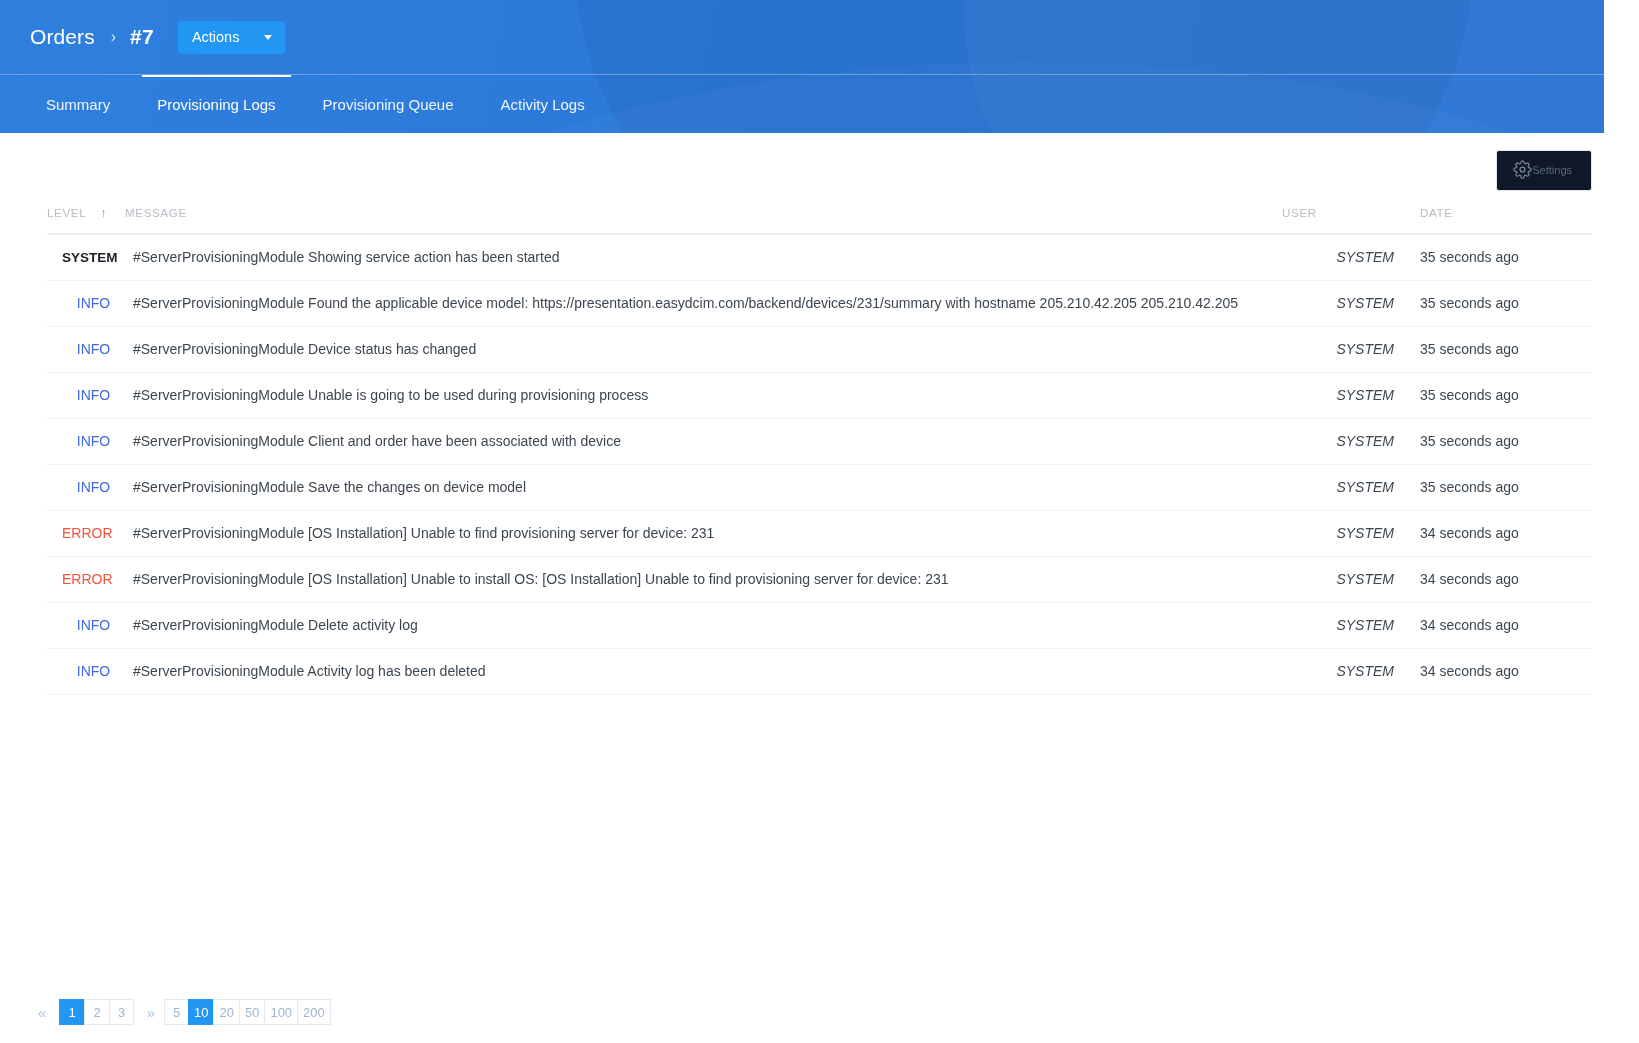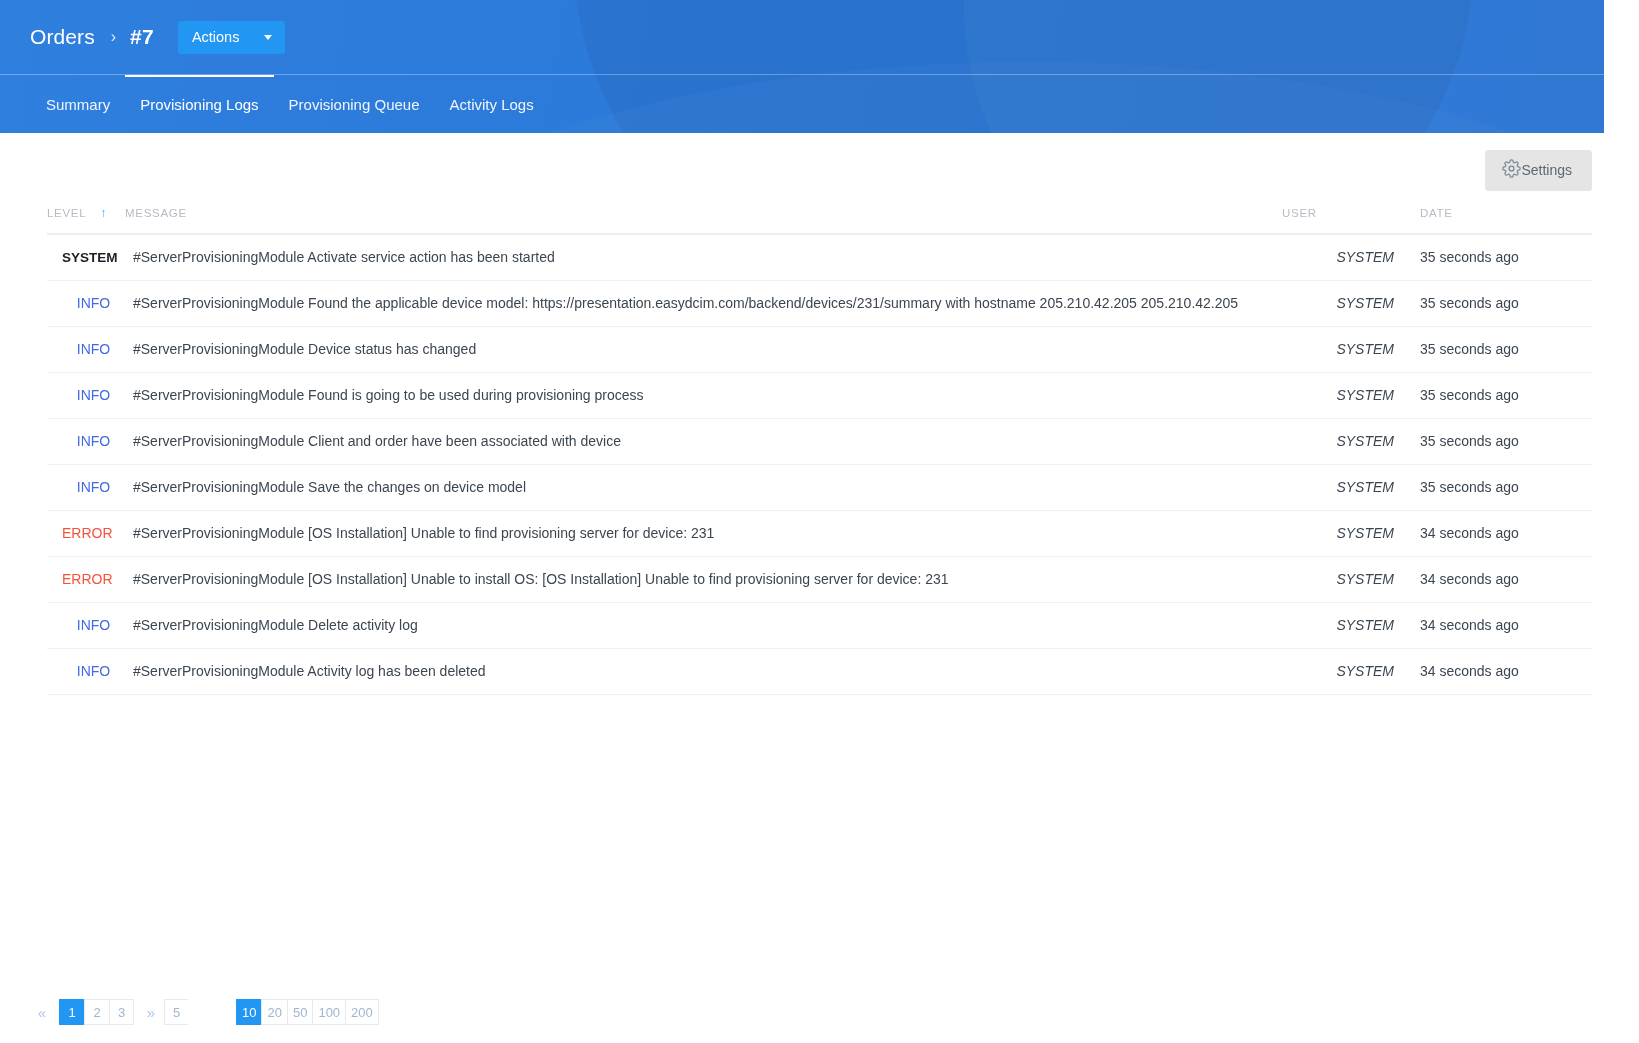--- a/index.html
+++ b/index.html
@@ -109,21 +109,21 @@
     background: rgba(255,255,255,0.30);
     margin: 0 0 0 0;
   }
   .tabs-bar {
     position: relative;
     z-index: 3;
     height: 58px;
     display: flex;
     align-items: center;
     padding-left: 31px;
-    gap: 0;
+    gap: 17px;
   }
   .tab-item {
     position: relative;
     height: 58px;
     display: flex;
     align-items: center;
     padding: 0 15px;
     color: rgba(255,255,255,0.93);
     font-size: 15px;
     cursor: pointer;
@@ -149,29 +149,29 @@
 
   .toolbar {
     height: 74px;
     display: flex;
     align-items: center;
     justify-content: flex-end;
   }
   .settings-button {
     height: 41px;
     padding: 0 19px 0 16px;
-    background: #e5e5e5;
+    background: #0f172a;
     border: 1px solid #e2e6ea;
     border-radius: 3px;
     display: inline-flex;
     align-items: center;
     gap: 0;
     cursor: pointer;
     color: #5a6774;
-    font-size: 14px;
+    font-size: 11px;
     font-family: "Liberation Sans", sans-serif;
   }
   .gear-icon { display: block; }
 
   
   .log-table {
     width: 100%;
     border-collapse: collapse;
     table-layout: fixed;
   }
@@ -291,21 +291,20 @@
     font-size: 13px;
     display: flex; align-items: center; justify-content: center;
     cursor: pointer;
     font-family: "Liberation Sans", sans-serif;
   }
   .size-chip:last-child { border-right: 1px solid #e6e9ed; }
   .size-chip.active {
     background: #2196f3;
     border-color: #2196f3;
     color: #ffffff;
-    margin-left: 48px;
   }
 </style>
 </head>
 <body>
 
 <div class="app-header">
   <div class="header-curve-1"></div>
   <div class="header-curve-2"></div>
   <div class="header-curve-3"></div>
 
@@ -365,42 +364,42 @@
         </th>
         <th class="col-date">
           <span>DATE</span>
         </th>
       </tr>
     </thead>
     <tbody>
 
       <tr>
         <td class="cell-level lv-notice">SYSTEM</td>
-        <td class="cell-message">#ServerProvisioningModule Activate service action has been started</td>
+        <td class="cell-message">#ServerProvisioningModule Showing service action has been started</td>
         <td class="cell-user">SYSTEM</td>
         <td class="cell-date">35 seconds ago</td>
       </tr>
 
       <tr>
         <td class="cell-level lv-info">INFO</td>
         <td class="cell-message">#ServerProvisioningModule Found the applicable device model: https://presentation.easydcim.com/backend/devices/231/summary with hostname 205.210.42.205 205.210.42.205</td>
         <td class="cell-user">SYSTEM</td>
         <td class="cell-date">35 seconds ago</td>
       </tr>
 
       <tr>
         <td class="cell-level lv-info">INFO</td>
         <td class="cell-message">#ServerProvisioningModule Device status has changed</td>
         <td class="cell-user">SYSTEM</td>
         <td class="cell-date">35 seconds ago</td>
       </tr>
 
       <tr>
         <td class="cell-level lv-info">INFO</td>
-        <td class="cell-message">#ServerProvisioningModule Found is going to be used during provisioning process</td>
+        <td class="cell-message">#ServerProvisioningModule Unable is going to be used during provisioning process</td>
         <td class="cell-user">SYSTEM</td>
         <td class="cell-date">35 seconds ago</td>
       </tr>
 
       <tr>
         <td class="cell-level lv-info">INFO</td>
         <td class="cell-message">#ServerProvisioningModule Client and order have been associated with device</td>
         <td class="cell-user">SYSTEM</td>
         <td class="cell-date">35 seconds ago</td>
       </tr>

